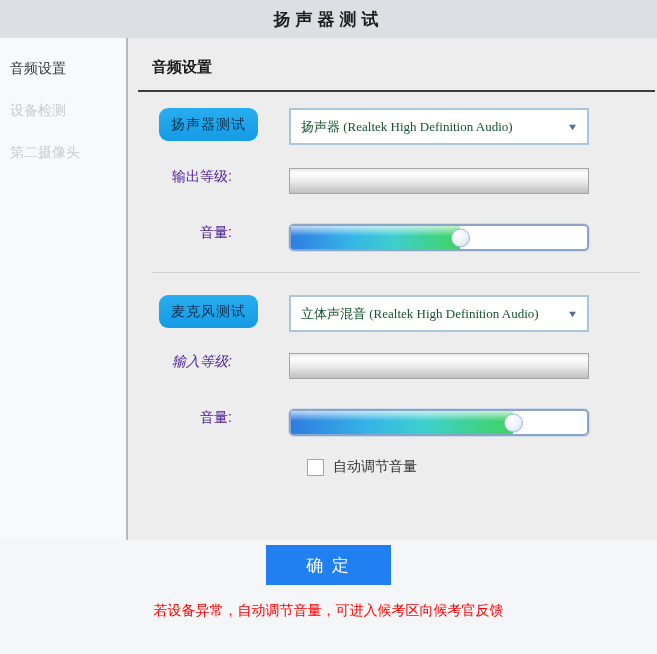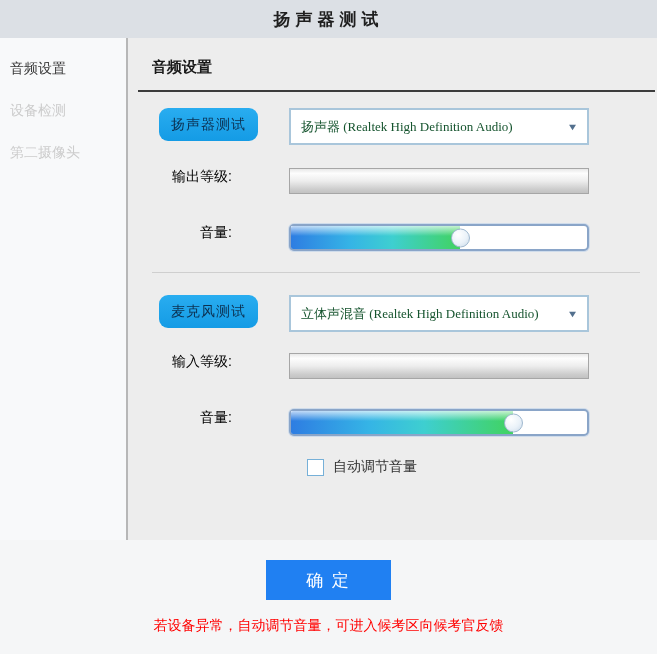--- a/index.html
+++ b/index.html
@@ -9,21 +9,21 @@
   .body{display:flex;height:502px;}
   .sidebar{width:128px;background:#f8f9fa;border-right:2px solid #b7b7b7;padding-top:22px;box-sizing:border-box;flex:none;}
   .side-item{padding-left:10px;font-size:14px;line-height:16px;margin-bottom:26px;cursor:pointer;}
   .side-item.active{color:#3a3a3a;}
   .side-item.disabled{color:#cccccc;}
   .main{flex:1;background:#ededed;padding-left:24px;box-sizing:border-box;}
   .main-heading{margin-top:20px;font-size:15px;font-weight:bold;color:#1a1a1a;}
   .heading-rule{margin-top:13px;margin-left:-14px;margin-right:2px;border-bottom:2px solid #3c3c3c;}
   .row{display:flex;}
   .btn-cell{width:137px;flex:none;}
-  .label-cell{width:80px;flex:none;text-align:right;font-size:14px;color:#000000;margin-right:57px;}
+  .label-cell{width:80px;flex:none;text-align:right;font-size:14px;color:#4c1d95;margin-right:57px;}
   .test-btn{margin-left:7px;width:99px;height:33px;border:none;border-radius:9px;
     background:linear-gradient(180deg,#29adf0 0%,#149be5 100%);
     color:#0c3050;font-size:14px;letter-spacing:1px;cursor:pointer;font-family:inherit;}
   .dropdown{width:300px;height:37px;box-sizing:border-box;border:2px solid #a9c6db;background:#ffffff;
     display:flex;align-items:center;padding:0 10px;cursor:pointer;}
   .dropdown-text{font-family:"Liberation Serif",serif;font-size:13px;color:#14532d;white-space:nowrap;}
   .dropdown-arrow{margin-left:auto;font-size:9px;color:#53708e;transform:scaleX(1.3);}
   .level-bar{width:300px;height:26px;box-sizing:border-box;border:1px solid #a6a6a6;
     background:linear-gradient(180deg,#e8e8e8 0%,#fdfdfd 18%,#ededed 50%,#cccccc 85%,#c2c2c2 100%);}
   .slider{width:300px;height:27px;box-sizing:border-box;border:2px solid #8aa5c8;border-radius:5px;
@@ -33,24 +33,24 @@
   .slider-fill::after{content:"";position:absolute;left:0;top:0;right:0;height:45%;
     background:linear-gradient(180deg,rgba(255,255,255,.7),rgba(255,255,255,0));}
   .slider-thumb{position:absolute;right:-10px;top:50%;transform:translateY(-50%);width:19px;height:19px;
     border-radius:50%;border:1px solid #9fb8cf;box-sizing:border-box;z-index:2;
     background:radial-gradient(circle at 35% 30%,#ffffff 0%,#eaf2f9 55%,#c9d9e8 100%);cursor:grab;}
   .section-divider{margin-top:21px;margin-right:17px;border-top:1px solid #cfcfcf;}
   .checkbox-row{margin-top:22px;margin-left:155px;display:flex;align-items:center;}
   .checkbox{width:17px;height:17px;box-sizing:border-box;border:1px solid #76b0d8;background:#fff;cursor:pointer;}
   .checkbox-label{margin-left:9px;font-size:14px;color:#333;}
   .footer{height:114px;background:#f5f6f7;display:flex;flex-direction:column;align-items:center;}
-  .confirm-btn{margin-top:20px;width:125px;height:40px;border:none;background:#2080f2;color:#ffffff;
+  .confirm-btn{margin-top:5px;width:125px;height:40px;border:none;background:#2080f2;color:#ffffff;
     font-size:17px;letter-spacing:2px;cursor:pointer;font-family:inherit;}
   .warning{margin-top:17px;font-size:14px;color:#ff0000;}
-  .mt16{margin-top:16px;} .mt23{margin-top:23px;} .mt30{margin-top:30px;} .mt22{margin-top:22px;} .mt21{margin-top:21px;}
+  .mt16{margin-top:16px;} .mt23{margin-top:23px;} .mt30{margin-top:30px;} .mt22{margin-top:22px;} .mt21{margin-top:21px;font-style:italic;}
 </style>
 </head>
 <body>
 
 <div class="app">
 
   <div class="header">
     <div class="title">扬声器测试</div>
   </div>
 

